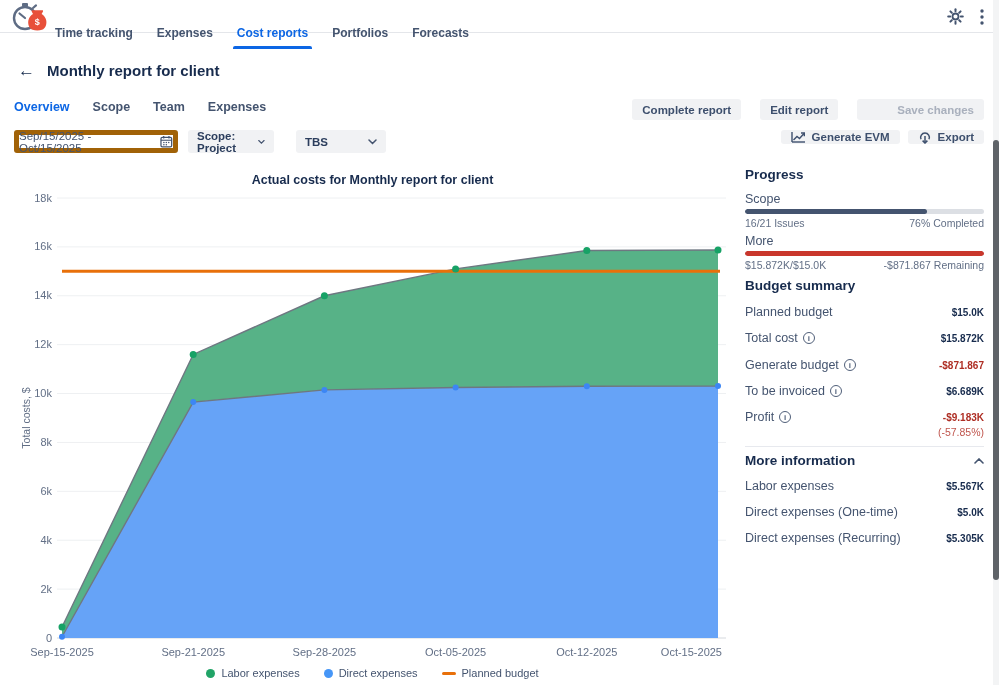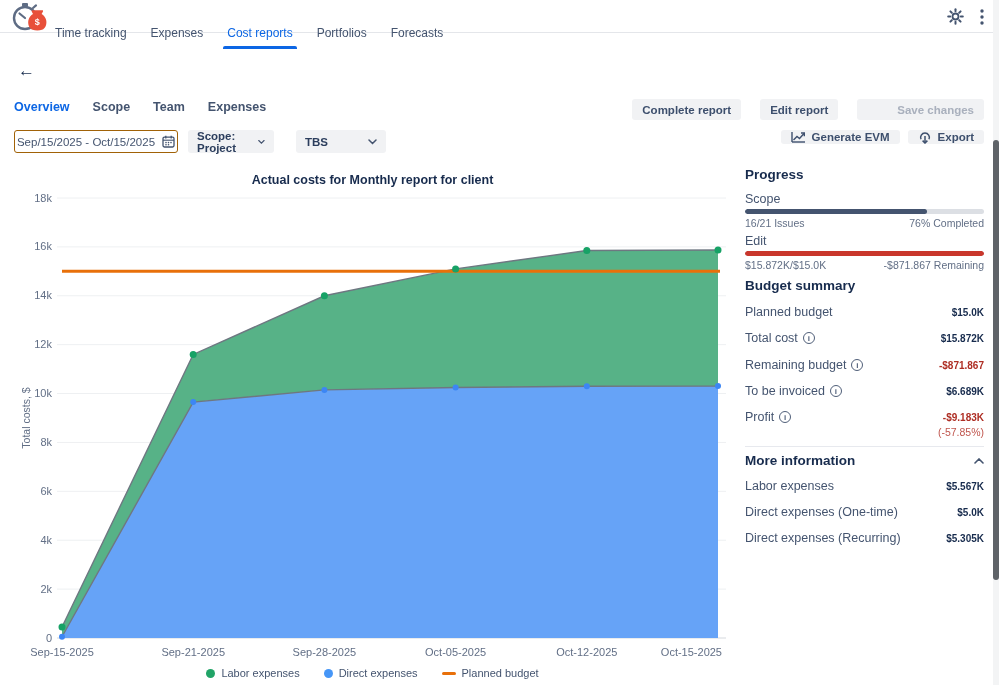--- a/index.html
+++ b/index.html
@@ -3,36 +3,36 @@
 <meta charset="utf-8">
 <style>
   * { margin:0; padding:0; box-sizing:border-box; }
   body { font-family:"Liberation Sans","DejaVu Sans",sans-serif; background:#fff; }
   .page { position:relative; width:999px; height:685px; background:#fff; overflow:hidden; color:#172b4d; }
 
   
   .topnav { position:absolute; left:0; top:0; width:999px; height:33px; border-bottom:1px solid #e4e6ea; background:#fff; }
   .logo { position:absolute; left:10px; top:2px; width:38px; height:30px; }
   .nav-items { position:absolute; left:55px; top:0; height:33px; display:flex; align-items:center; gap:24px; }
-  .nav-item { font-size:12px; font-weight:400; color:#44546f; cursor:pointer; position:relative; height:33px; display:flex; align-items:center;margin-top:32px; }
+  .nav-item { font-size:12px; font-weight:700; color:#44546f; cursor:pointer; position:relative; height:33px; display:flex; align-items:center;margin-top:32px; }
   .nav-item.active { color:#0c66e4; }
   .nav-item.active::after { content:""; position:absolute; left:-4px; right:-4px; bottom:0; height:3px; background:#0c66e4; border-radius:2px 2px 0 0; }
   .top-icons { position:absolute; right:15px; top:0; height:33px; display:flex; align-items:center; gap:16px; }
 
   
   .back-arrow { position:absolute; left:18px; top:61px; font-size:17px; color:#172b4d; cursor:pointer; font-weight:700; }
   .page-title { position:absolute; left:47px; top:62px; font-size:15px; font-weight:700; color:#172b4d; }
 
   
   .tabs { position:absolute; left:14px; top:100px; display:flex; gap:23px; }
   .tab { font-size:12.5px; font-weight:700; color:#44546f; padding-bottom:25px; cursor:pointer; }
   .tab.active { color:#0c66e4; border-bottom:2px solid #0c66e4; }
 
   
-  .date-field { position:absolute; left:14px; top:130px; width:164px; height:23px; border:1px solid #a16207; border-radius:3px; background:#fff; display:flex; align-items:center; justify-content:center; gap:7px; font-size:11.5px; color:#44546f; cursor:pointer; }
+  .date-field { position:absolute; left:14px; top:130px; width:164px; height:23px; border:5px solid #a16207; border-radius:3px; background:#fff; display:flex; align-items:center; justify-content:center; gap:7px; font-size:11.5px; color:#44546f; cursor:pointer; }
   .select { position:absolute; top:130px; height:23px; background:#f1f2f4; border-radius:3px; display:flex; align-items:center; justify-content:space-between; padding:0 9px; font-size:11.5px; font-weight:700; color:#2c3e5d; cursor:pointer; }
   .select.scope { left:188px; width:86px; }
   .select.report { left:296px; width:90px; }
 
   
   .btn-row1 { position:absolute; right:15px; top:99px; display:flex; gap:19px; }
   .btn-row2 { position:absolute; right:15px; top:130px; display:flex; gap:8px; }
   .btn { height:21px; background:#f1f2f4; border:none; border-radius:3px; padding:0 10px; font-size:11.5px; font-weight:700; color:#3d4f6d; font-family:inherit; display:flex; align-items:center; gap:6px; cursor:pointer; }
   .btn.disabled { color:#a9b0bd; cursor:default;padding-left:40px; }
   .btn.tall { height:14px; }
@@ -102,20 +102,21 @@
       </svg>
       <svg width="4" height="16" viewBox="0 0 4 16" style="cursor:pointer">
         <circle cx="2" cy="2" r="1.7" fill="#44546f"></circle>
           <circle cx="2" cy="8" r="1.7" fill="#44546f"></circle>
           <circle cx="2" cy="14" r="1.7" fill="#44546f"></circle>
       </svg>
     </div>
   </div>
 
   <span class="back-arrow">←</span>
+  <div class="page-title">Monthly report for client</div>
 
   <div class="tabs">
     <span class="tab active">Overview</span>
     <span class="tab">Scope</span>
     <span class="tab">Team</span>
     <span class="tab">Expenses</span>
   </div>
 
   <div class="date-field">
     <span>Sep/15/2025 - Oct/15/2025</span>
@@ -236,21 +237,21 @@
   <div class="panel">
     <div class="section-heading" style="position:absolute;top:7px;">Progress</div>
     <div class="sub-label" style="position:absolute;top:32px;">Scope</div>
     <div class="bar-track" style="position:absolute;top:49px;">
       <div class="bar-fill" id="scope-bar-fill" style="width: 76%; background: rgb(68, 84, 111);"></div>
     </div>
     <div class="caption-row" style="position:absolute;top:57px;width:239px;">
       <span>16/21 Issues</span>
       <span>76% Completed</span>
     </div>
-    <div class="sub-label" style="position:absolute;top:74px;">Edit</div>
+    <div class="sub-label" style="position:absolute;top:74px;">More</div>
     <div class="bar-track" style="position:absolute;top:91px;">
       <div class="bar-fill" id="cost-bar-fill" style="width: 100%; background: rgb(201, 55, 44);"></div>
     </div>
     <div class="caption-row" style="position:absolute;top:99px;width:239px;">
       <span>$15.872K/$15.0K</span>
       <span>-$871.867 Remaining</span>
     </div>
 
     <div class="section-heading" style="position:absolute;top:118px;">Budget summary</div>
 
@@ -260,21 +261,21 @@
     </div>
     <div class="kv-row" style="top:171px;">
       <span class="kv-label">
           <span>Total cost</span>
           <span class="info-badge">i</span>
         </span>
       <span class="kv-value">$15.872K</span>
     </div>
     <div class="kv-row" style="top:198px;">
       <span class="kv-label">
-          <span>Remaining budget</span>
+          <span>Generate budget</span>
           <span class="info-badge">i</span>
         </span>
       <span class="kv-value neg">-$871.867</span>
     </div>
     <div class="kv-row" style="top:224px;">
       <span class="kv-label">
           <span>To be invoiced</span>
           <span class="info-badge">i</span>
         </span>
       <span class="kv-value">$6.689K</span>

